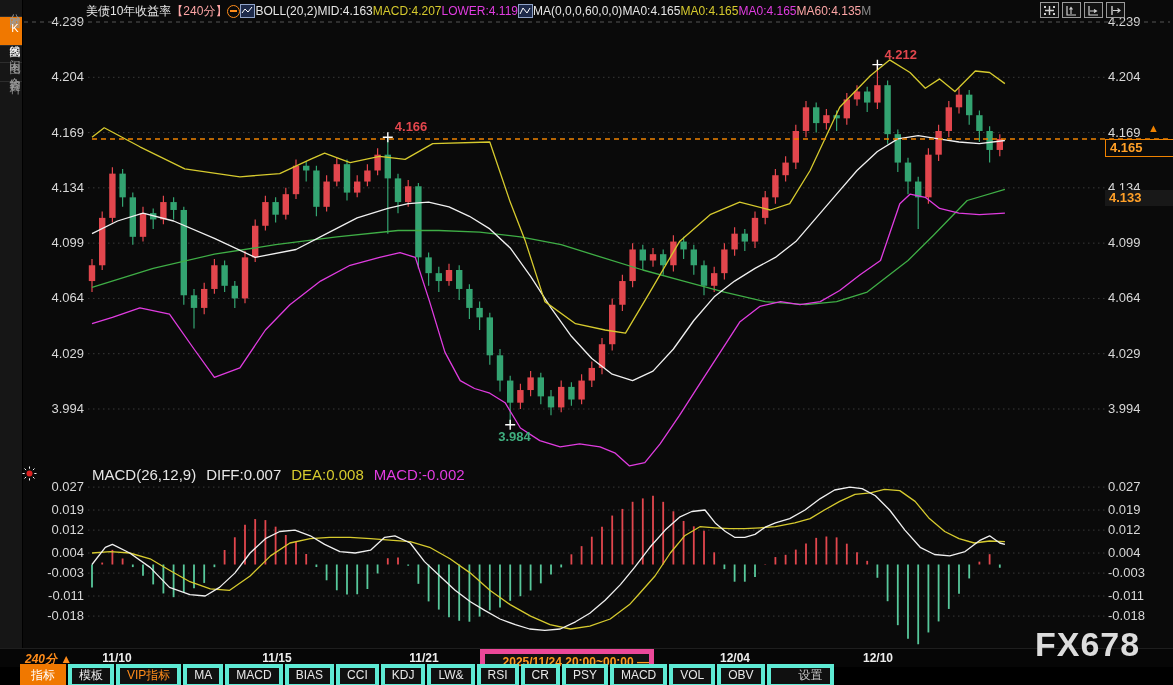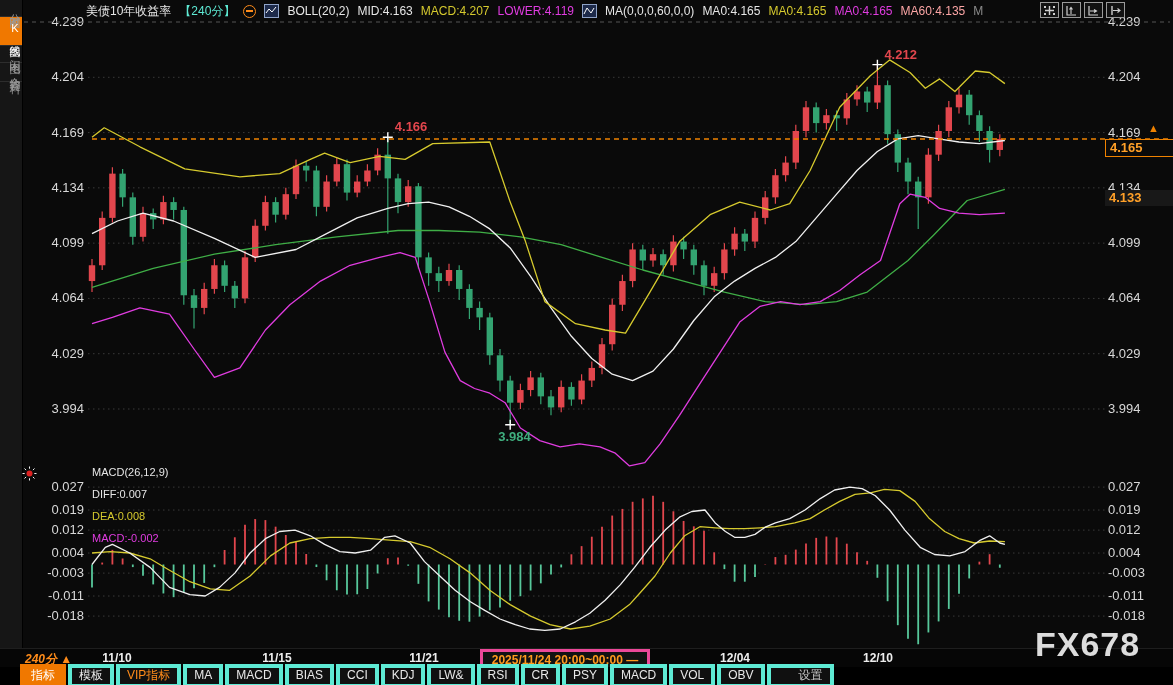--- a/index.html
+++ b/index.html
@@ -4,50 +4,50 @@
 <style>
   html,body{margin:0;padding:0;background:#000;}
   #app{position:relative;width:1173px;height:685px;background:#0a0a0a;overflow:hidden;
        font-family:"Liberation Sans","DejaVu Sans",sans-serif;}
   
   #sidebar{position:absolute;left:0;top:0;width:22px;height:648px;background:#161616;border-right:1px solid #000;z-index:5;}
   .side-tab{writing-mode:vertical-rl;text-orientation:upright;width:22px;text-align:center;
             color:#999;font-size:11px;letter-spacing:2px;padding:5px 0;border-bottom:1px solid #2d2d2d;cursor:pointer;}
   .side-tab.active{background:#f07800;color:#fff;}
   
-  #legend{position:absolute;left:86px;top:3px;height:16px;display:flex;align-items:center;gap:8px;
+  #legend{position:absolute;left:86px;top:3px;height:16px;display:flex;align-items:center;
           font-size:12px;white-space:nowrap;z-index:6;}
-  .lg-white{color:#e6e6e6}.lg-orange{color:#5eead4}.lg-yellow{color:#d6ca2e}
+  .lg-white{color:#e6e6e6}.lg-orange{color:#fca5a5}.lg-yellow{color:#d6ca2e}
   .lg-magenta{color:#e03ce0}.lg-green{color:#fca5a5}.lg-gray{color:#8a8a8a}
   .collapse-ic{display:inline-block;width:11px;height:11px;border:1px solid #ff8c1a;border-radius:50%;position:relative;}
   .collapse-ic::after{content:"";position:absolute;left:2px;right:2px;top:4.5px;height:1.5px;background:#ff8c1a;}
   .mini-chart-ic{display:inline-block;width:13px;height:12px;background:#1d2a4a;border:1px solid #8fa3c8;position:relative;}
   .mini-chart-ic svg{position:absolute;left:0;top:0;}
   
   #tr-icons{position:absolute;left:1040px;top:2px;display:flex;gap:3px;z-index:6;}
   .tr-btn{width:17px;height:14px;border:1px solid #9a9a9a;background:#121212;display:flex;align-items:center;justify-content:center;cursor:pointer;}
   
   .ax-label{position:absolute;font-size:13px;color:#d8d8d8;line-height:14px;}
   .ax-left{left:30px;width:54px;text-align:right;}
   .ax-right{left:1108px;width:60px;text-align:left;}
   
   #tag-current{position:absolute;left:1105px;top:139px;width:64px;height:16px;border:1px solid #f08200;background:#0a0a0a;
                color:#ffa028;font-size:13px;font-weight:bold;line-height:16px;padding-left:4px;z-index:6;}
   #tag-secondary{position:absolute;left:1105px;top:190px;width:66px;height:16px;background:#181818;
                color:#ffa028;font-size:13px;font-weight:bold;line-height:16px;padding-left:4px;z-index:6;}
   #tag-arrow{position:absolute;left:1148px;top:122px;color:#f08200;font-size:11px;z-index:6;}
   
-  #macd-legend{position:absolute;left:92px;top:466px;display:flex;gap:10px;font-size:11px;white-space:nowrap;z-index:6;flex-direction:column;}
+  #macd-legend{position:absolute;left:92px;top:466px;display:flex;gap:10px;font-size:15px;white-space:nowrap;z-index:6;}
   #alert-burst{position:absolute;left:22px;top:466px;z-index:6;cursor:pointer;}
   
   #xaxis{position:absolute;left:0;top:648px;width:1173px;height:19px;background:#060606;border-top:1px solid #1e1e1e;z-index:6;}
   #period-btn{position:absolute;left:25px;top:2px;color:#ff8c1a;font-size:12px;font-weight:bold;cursor:pointer;font-style:italic;}
   .x-date{position:absolute;top:2px;transform:translateX(-50%);color:#ededed;font-size:12px;font-weight:bold;}
-  #x-highlight{position:absolute;left:480px;top:0px;width:164px;height:16px;border:3px solid #ec4899;background:#121212;
-               color:#ff9a1e;font-size:12px;font-weight:bold;text-align:center;line-height:16px;}
+  #x-highlight{position:absolute;left:480px;top:0px;width:164px;height:16px;border:5px solid #ec4899;background:#121212;
+               color:#ff9a1e;font-size:12px;font-weight:bold;text-align:right;line-height:16px;}
   
   #toolbar{position:absolute;left:0;top:667px;width:1173px;height:18px;background:#000;display:flex;align-items:center;padding-left:20px;box-sizing:border-box;gap:2px;z-index:6;}
   .tb-btn{height:16px;line-height:15px;padding:0 7px;font-size:12px;color:#e8e8e8;background:#101010;border:4px solid #5eead4;cursor:pointer;white-space:nowrap;}
   .tb-btn.active{background:#f07800;border-color:#f07800;color:#fff;}
   .tb-btn.vip{color:#ff8c1a;}
   .tb-btn.dim{color:#c9c9c9;padding-left:28px;}
   
   #watermark{position:absolute;left:1035px;top:625px;font-size:34px;font-weight:bold;color:#dcdcdc;letter-spacing:1px;z-index:7;}
   #chart{position:absolute;left:0;top:0;z-index:1;}
 </style>

